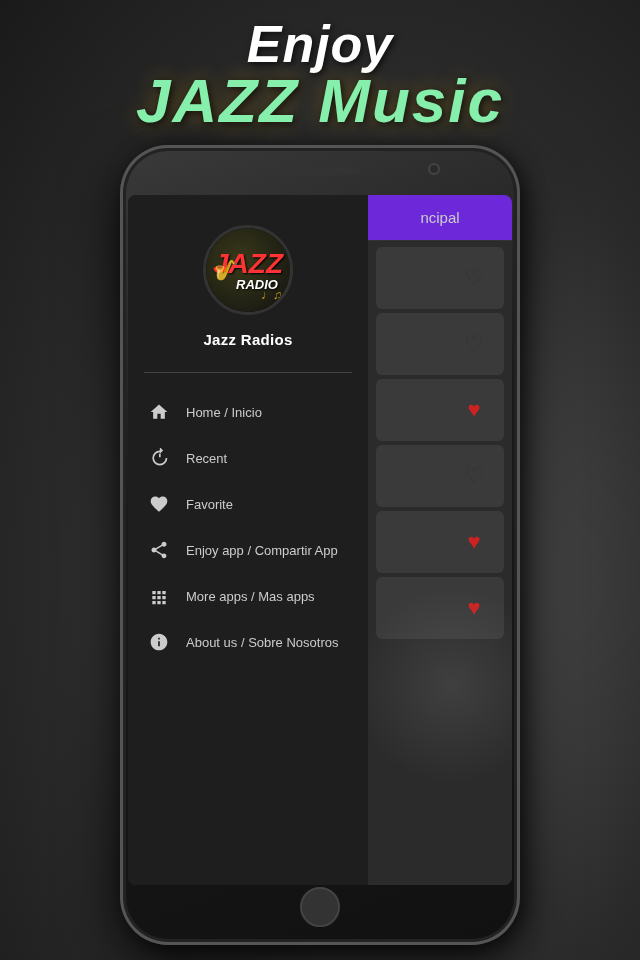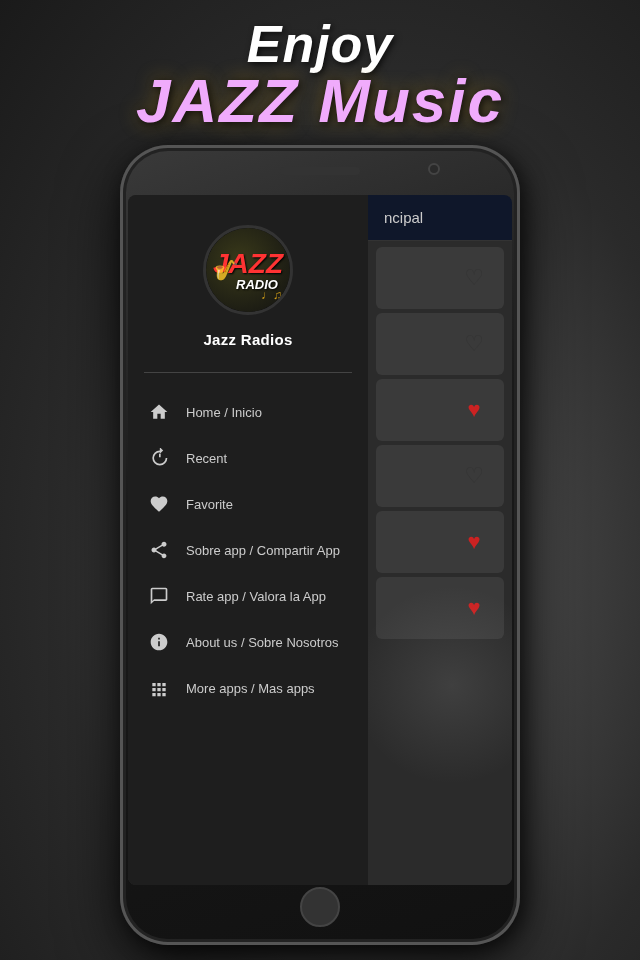--- a/index.html
+++ b/index.html
@@ -32,21 +32,21 @@
       font-style: italic;
       color: #fff;
       text-shadow: 2px 2px 6px rgba(0,0,0,0.7);
       line-height: 1;
       letter-spacing: 1px;
     }
     .header-jazz {
       font-size: 62px;
       font-weight: 900;
       font-style: italic;
-      color: #f0abfc;
+      color: #86efac;
       text-shadow: 2px 2px 8px rgba(0,0,0,0.8), 0 0 20px rgba(212,160,23,0.4);
       line-height: 1;
       letter-spacing: 2px;
     }
 
     
     .phone-shell {
       position: absolute;
       top: 145px;
       left: 50%;
@@ -229,25 +229,26 @@
     
     .main-content {
       flex: 1;
       background: #2b2b2b;
       position: relative;
       overflow: hidden;
     }
 
     .main-header {
       height: 46px;
-      background: #0f172a;
+      background: #6d28d9;
       display: flex;
       align-items: center;
       padding: 0 16px;
       border-bottom: 1px solid #333;
+      justify-content: center;
     }
     .main-header-title {
       font-size: 15px;
       color: #ccc;
       font-weight: 500;
     }
 
     
     .radio-list {
       padding: 6px 8px;
@@ -367,48 +368,40 @@
           </div>
           <span class="drawer-label">Favorite</span>
         </div>
 
         <div class="drawer-item">
           <div class="drawer-icon">
             <svg viewBox="0 0 24 24" xmlns="http://www.w3.org/2000/svg">
               <path d="M18 16.08c-.76 0-1.44.3-1.96.77L8.91 12.7c.05-.23.09-.46.09-.7s-.04-.47-.09-.7l7.05-4.11c.54.5 1.25.81 2.04.81 1.66 0 3-1.34 3-3s-1.34-3-3-3-3 1.34-3 3c0 .24.04.47.09.7L8.04 9.81C7.5 9.31 6.79 9 6 9c-1.66 0-3 1.34-3 3s1.34 3 3 3c.79 0 1.5-.31 2.04-.81l7.12 4.16c-.05.21-.08.43-.08.65 0 1.61 1.31 2.92 2.92 2.92 1.61 0 2.92-1.31 2.92-2.92s-1.31-2.92-2.92-2.92z"></path>
             </svg>
           </div>
-          <span class="drawer-label">Sobre app / Compartir App</span>
-        </div>
-
-        <div class="drawer-item">
-          <div class="drawer-icon">
-            <svg viewBox="0 0 24 24" xmlns="http://www.w3.org/2000/svg">
-              <path d="M20 2H4c-1.1 0-2 .9-2 2v18l4-4h14c1.1 0 2-.9 2-2V4c0-1.1-.9-2-2-2zm0 14H6l-2 2V4h16v12z"></path>
-            </svg>
-          </div>
-          <span class="drawer-label">Rate app / Valora la App</span>
+          <span class="drawer-label">Enjoy app / Compartir App</span>
+        </div>
+
+
+        <div class="drawer-item">
+          <div class="drawer-icon">
+            <svg viewBox="0 0 24 24" xmlns="http://www.w3.org/2000/svg">
+              <path d="M4 6h4v4H4zm6 0h4v4h-4zm6 0h4v4h-4zM4 12h4v4H4zm6 0h4v4h-4zm6 0h4v4h-4zM4 18h4v4H4zm6 0h4v4h-4zm6 0h4v4h-4z"></path>
+            </svg>
+          </div>
+          <span class="drawer-label">More apps / Mas apps</span>
         </div>
 
         <div class="drawer-item">
           <div class="drawer-icon">
             <svg viewBox="0 0 24 24" xmlns="http://www.w3.org/2000/svg">
               <path d="M12 2C6.48 2 2 6.48 2 12s4.48 10 10 10 10-4.48 10-10S17.52 2 12 2zm1 15h-2v-6h2v6zm0-8h-2V7h2v2z"></path>
             </svg>
           </div>
           <span class="drawer-label">About us / Sobre Nosotros</span>
-        </div>
-
-        <div class="drawer-item">
-          <div class="drawer-icon">
-            <svg viewBox="0 0 24 24" xmlns="http://www.w3.org/2000/svg">
-              <path d="M4 6h4v4H4zm6 0h4v4h-4zm6 0h4v4h-4zM4 12h4v4H4zm6 0h4v4h-4zm6 0h4v4h-4zM4 18h4v4H4zm6 0h4v4h-4zm6 0h4v4h-4z"></path>
-            </svg>
-          </div>
-          <span class="drawer-label">More apps / Mas apps</span>
         </div>
 
       </nav>
     </div>
 
     <div class="main-content">
       <div class="main-header">
         <span class="main-header-title">ncipal</span>
       </div>
 

